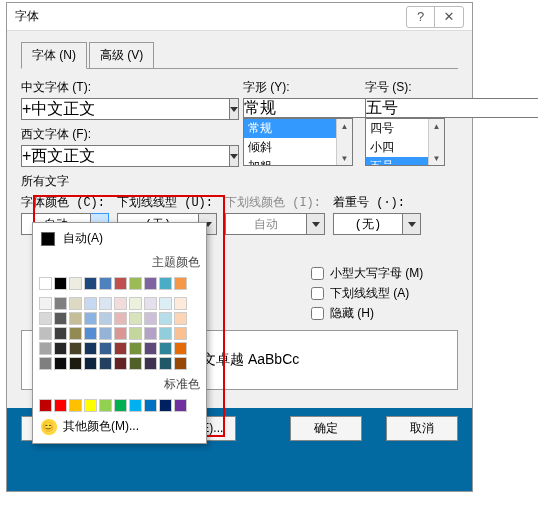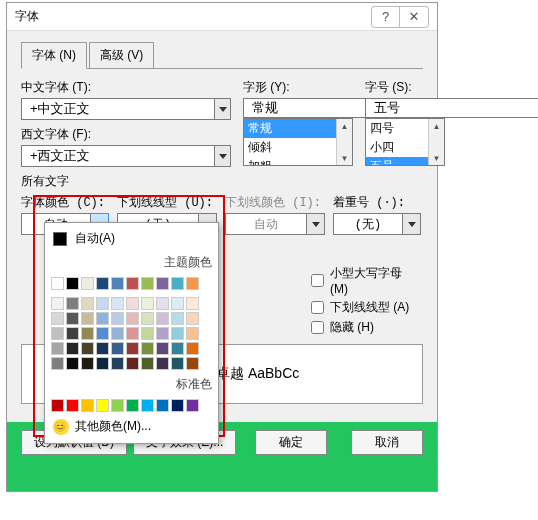--- a/index.html
+++ b/index.html
@@ -1,45 +1,45 @@
 <!DOCTYPE html>
 <html><head>
   <meta charset="utf-8">
   <style>
     * { box-sizing: border-box; margin: 0; padding: 0; }
     body { font-family: "Microsoft YaHei", SimSun, sans-serif; font-size: 12px; background: #fff; width: 538px; height: 520px; position: relative; }
-    .dialog { position: absolute; left: 6px; top: 2px; width: 432px; height: 490px; background: #22c55e; border: 1px solid #999; }
+    .dialog { position: absolute; left: 6px; top: 2px; width: 467px; height: 490px; background: #0369a1; border: 1px solid #999; }
     .titlebar { height: 28px; display: flex; align-items: center; justify-content: space-between; padding: 0 8px; background: #fff; border-bottom: 1px solid #ddd; }
     .title-text { font-size: 12px; }
     .title-btns { display: flex; gap: 0; border: 1px solid #bbb; border-radius: 3px; }
     .title-btn { width: 28px; height: 20px; display: flex; align-items: center; justify-content: center; font-family: "Segoe UI Symbol", Arial; font-size: 13px; color: #555; cursor: pointer; }
     .title-btn:first-child { border-right: 1px solid #bbb; }
     .content { padding: 10px 14px; background: #f0f0f0; }
     .tabs { display: flex; border-bottom: 1px solid #999; margin-bottom: 10px; }
     .tab { padding: 4px 10px; border: 1px solid #999; background: #f0f0f0; position: relative; top: 1px; margin-right: 2px; cursor: pointer; }
     .tab.active { background: #f0f0f0; border-bottom: 1px solid #f0f0f0; }
     .row { display: flex; margin-bottom: 4px; }
     .col { display: flex; flex-direction: column; }
     .label { margin-bottom: 2px; }
     .combo { display: flex; height: 22px; }
-    .combo input, .combo .val { flex: 1; border: 1px solid #7a7a7a; padding: 2px 8px; font-size: 13px; background: #fff; }
+    .combo input, .combo .val { flex: 1; border: 1px solid #7a7a7a; padding: 2px 0; font-size: 16px; background: #fff; }
     .combo .btn { width: 18px; border: 1px solid #7a7a7a; border-left: none; background: #e8e8e8; display: flex; align-items: center; justify-content: center; cursor: pointer; }
     .combo .btn::after { content: ""; border-left: 4px solid transparent; border-right: 4px solid transparent; border-top: 5px solid #333; }
     .listbox { border: 1px solid #7a7a7a; background: #fff; font-size: 12px; overflow: hidden; }
     .listbox .item { padding: 1px 4px; }
     .listbox .item.sel { background: #3399ff; color: #fff; }
     .section-label { margin: 6px 0 4px 0; }
     .all-text-row { display: flex; gap: 8px; }
     .small-col { display: flex; flex-direction: column; font-family: Liberation Mono, monospace; }
     .small-combo { display: flex; height: 22px; width: 72px; }
     .small-combo .val { flex: 1; border: 1px solid #7a7a7a; padding: 2px 4px; background: #fff; text-align: center; }
     .small-combo .val.disabled { color: #888; }
     .small-combo .btn { width: 18px; border: 1px solid #7a7a7a; border-left: none; background: #e8e8e8; display: flex; align-items: center; justify-content: center; cursor: pointer; }
     .small-combo .btn::after { content: ""; border-left: 4px solid transparent; border-right: 4px solid transparent; border-top: 5px solid #333; }
-    .color-popup { position: absolute; left: 44px; top: 222px; width: 175px; background: #fff; border: 1px solid #999; box-shadow: 2px 2px 6px rgba(0,0,0,0.3); padding: 4px; }
+    .color-popup { position: absolute; left: 32px; top: 222px; width: 175px; background: #fff; border: 1px solid #999; box-shadow: 2px 2px 6px rgba(0,0,0,0.3); padding: 4px; }
     .red-border { position: absolute; left: 33px; top: 195px; width: 192px; height: 242px; border: 2px solid #d00; pointer-events: none; }
     .auto-row { display: flex; align-items: center; padding: 3px 4px; cursor: pointer; }
     .swatch-auto { width: 14px; height: 14px; background: #000; border: 1px solid #666; margin-right: 8px; }
     .popup-label { padding: 4px 2px; color: #444; text-align: right; }
     .color-grid { display: flex; flex-wrap: wrap; gap: 2px; padding: 2px; }
     .sw { width: 13px; height: 13px; border: 1px solid #ccc; cursor: pointer; }
     .more-row { display: flex; align-items: center; padding: 4px; cursor: pointer; }
     .more-icon { width: 16px; height: 16px; margin-right: 6px; border-radius: 50%; background: radial-gradient(circle, #ffe066 40%, #ffcc00 80%); display: flex; align-items: center; justify-content: center; font-size: 10px; }
     .checkbox-row { display: flex; align-items: center; margin: 3px 0; }
     .checkbox-row input { margin-right: 6px; }

